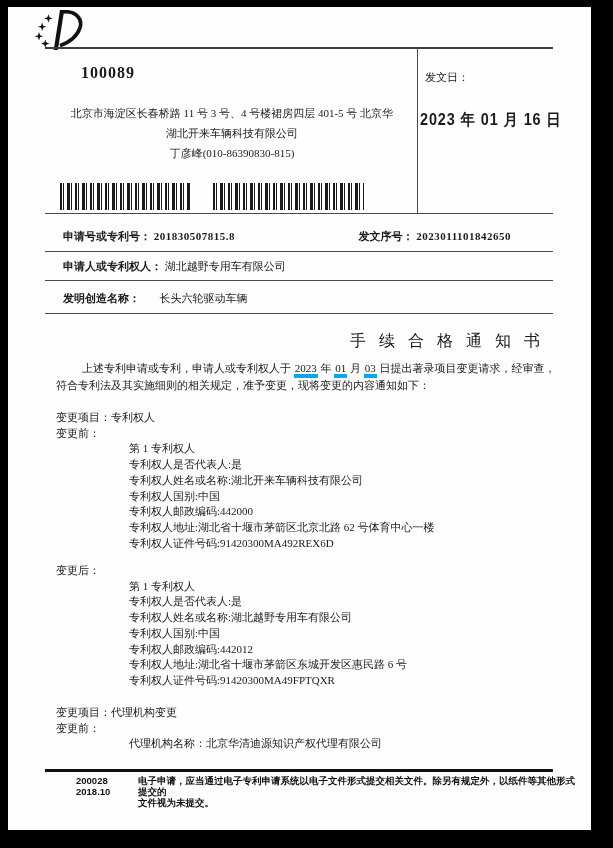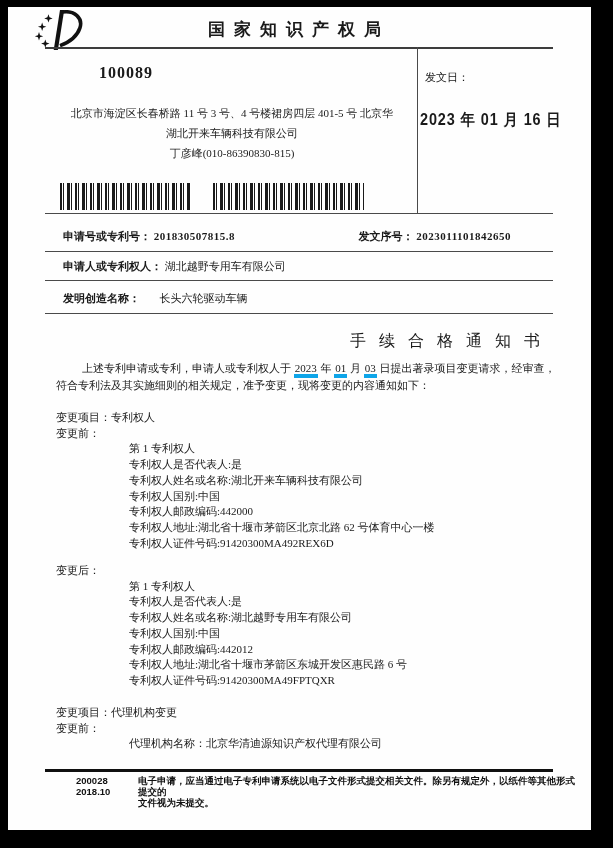--- a/index.html
+++ b/index.html
@@ -17,21 +17,21 @@
   }
   .abs{position:absolute;}
   .hline{position:absolute;left:37px;width:508px;height:0;border-top:2px solid #3d3d3d;}
   .hline.thin{border-top:1px solid #4a4a4a;}
   .hline.thick{border-top:3px solid #101010;}
   .vline{position:absolute;width:0;border-left:1px solid #4a4a4a;}
   .agency{
     left:37px;top:13px;width:508px;text-align:center;
     font-size:17px;font-weight:bold;letter-spacing:9px;line-height:19px;
   }
-  .postcode{left:91px;top:57px;font-size:16px;font-weight:bold;letter-spacing:1px;}
+  .postcode{left:73px;top:57px;font-size:16px;font-weight:bold;letter-spacing:1px;}
   .addr{left:40px;top:81px;width:368px;text-align:center;font-size:11px;line-height:20px;margin-top:15px;}
   .dispatch-label{left:417px;top:63px;font-size:11px;}
   .dispatch-date{
     left:412px;top:103px;font-size:16px;font-weight:bold;
     font-family:"Liberation Sans", sans-serif;
     transform:scaleX(0.9);transform-origin:left top;white-space:nowrap;letter-spacing:1px;
   }
   .barcode{
     position:absolute;top:176px;height:27px;
     background:repeating-linear-gradient(90deg,#1a1a1a 0 2px,#fff 2px 3px,#1a1a1a 3px 4px,#fff 4px 7px,#1a1a1a 7px 10px,#fff 10px 11px,#1a1a1a 11px 12px,#fff 12px 15px);
@@ -64,21 +64,20 @@
   <svg class="logo" viewBox="0 0 48 40" xmlns="http://www.w3.org/2000/svg">
     <g fill="#111">
       <polygon points="13,4 14,7 17,8 14,9 13,12 12,9 9,8 12,7"></polygon>
       <polygon points="7,12 8,15 11,16 8,17 7,20 6,17 3,16 6,15"></polygon>
       <polygon points="4,21 5,24 8,25 5,26 4,29 3,26 0,25 3,24"></polygon>
       <polygon points="10,28 11,31 14,32 11,33 10,36 9,33 6,32 9,31"></polygon>
       <path d="M24,0 L28,0 L22,38 L18,38 Z"></path>
     </g>
     <path d="M26,2 C38,0 46,8 43,17 C40,26 32,31 24,34" stroke="#111" stroke-width="3.4" fill="none"></path>
   </svg>
-  <div class="abs agency">国家知识产权局</div>
 
   <div class="hline" style="top:40px"></div>
 
   <div class="abs postcode">100089</div>
   <div class="abs addr">
     <div>北京市海淀区长春桥路 11 号 3 号、4 号楼裙房四层 401-5 号 北京华</div>
     <div>湖北开来车辆科技有限公司</div>
     <div>丁彦峰(010-86390830-815)</div>
   </div>
 

